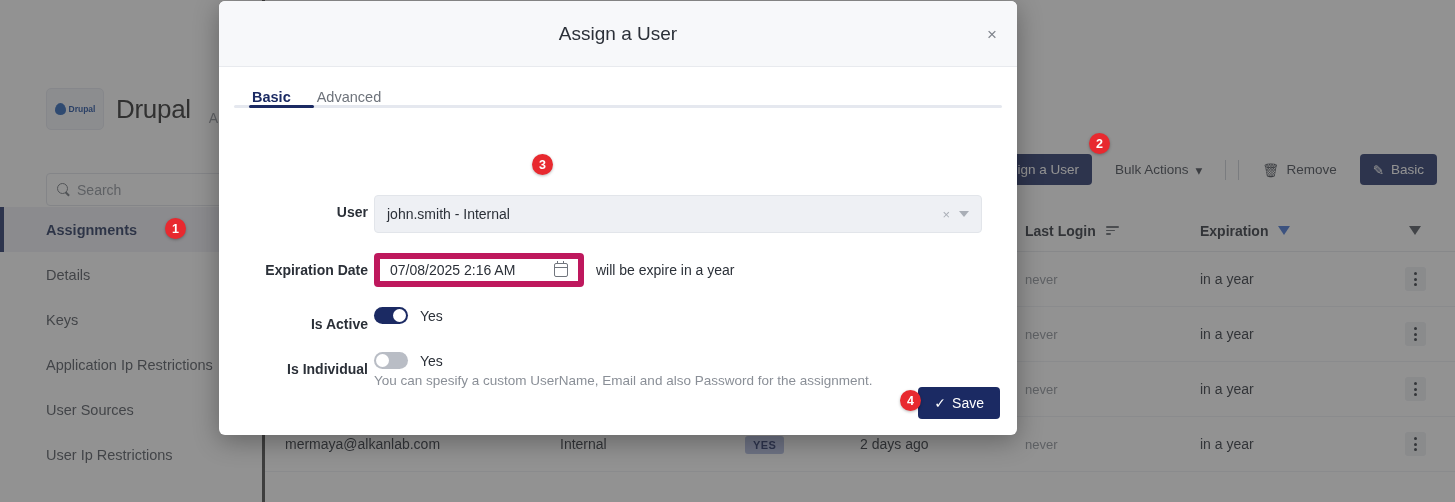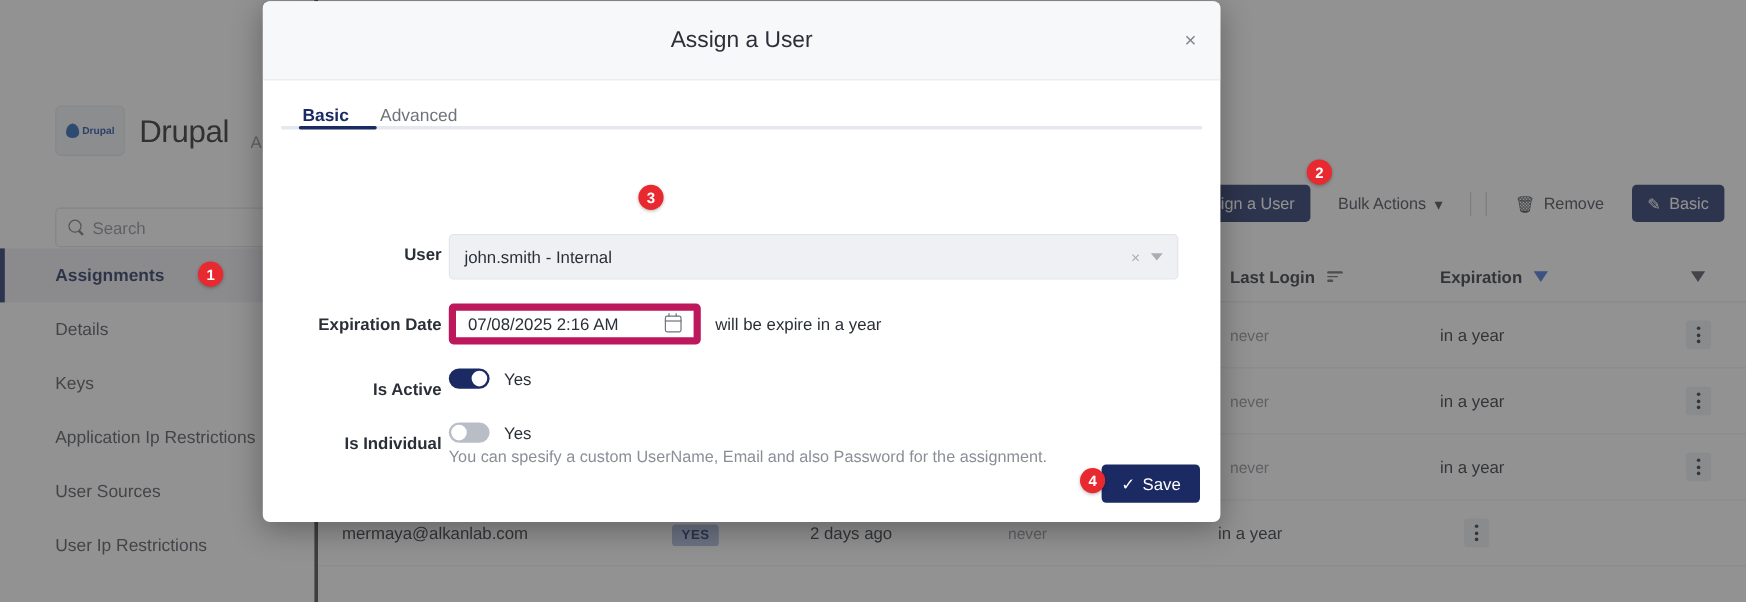--- a/index.html
+++ b/index.html
@@ -355,20 +355,21 @@
           <span class="kebab">
               <span></span>
               <span></span>
               <span></span>
             </span>
         </div>
       </div>
 
       <div class="trow" style="top:417px">
         <div class="col-email">mermaya@alkanlab.com</div>
+        <div class="col-type">Internal</div>
         <div class="col-active">
           <span class="badge-yes">YES</span>
         </div>
         <div class="col-created">2 days ago</div>
         <div class="col-login cell-muted">never</div>
         <div class="col-exp">in a year</div>
         <div class="col-menu">
           <span class="kebab">
               <span></span>
               <span></span>

